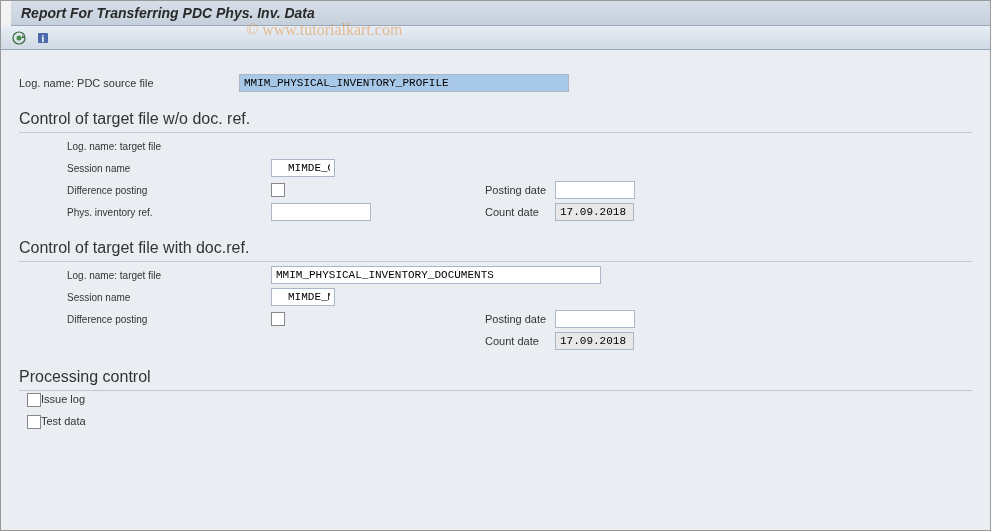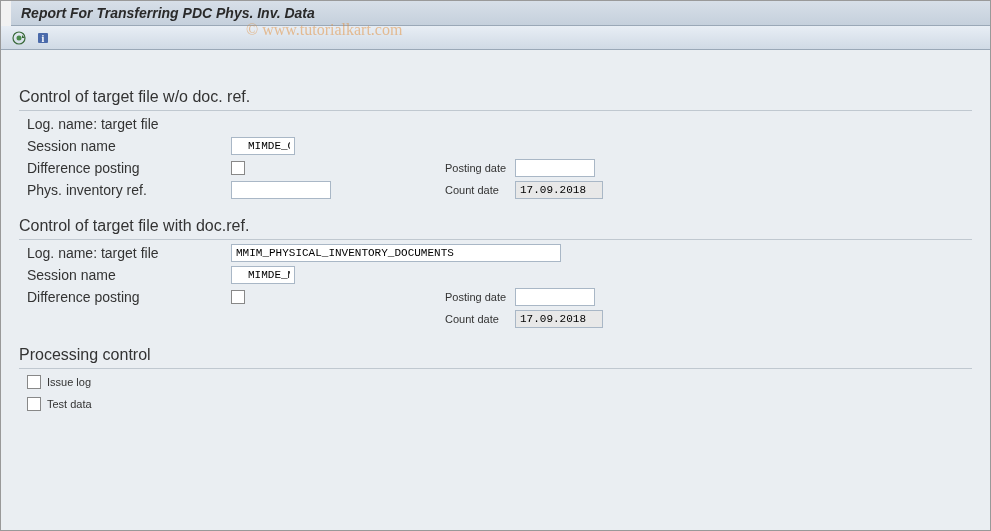--- a/index.html
+++ b/index.html
@@ -65,22 +65,23 @@
     }
     .lbl {
       width: 220px;
       padding-left: 0;
       font-size: 11px;
       color: #333;
     }
     .lbl-indent {
       width: 212px;
       padding-left: 8px;
-      font-size: 14px;
-      color: #333;
+      font-size: 10px;
+      color: #333;
+      margin-left: 40px;
     }
     .group-title {
       font-size: 16px;
       color: #333;
       margin-top: 16px;
       margin-bottom: 4px;
     }
     .group-box {
       border-top: 1px solid #c0c8d0;
       padding-top: 2px;
@@ -90,21 +91,21 @@
       background: #fff;
       border: 1px solid #a9b7c6;
       height: 18px;
       padding: 1px 4px;
       font-family: "Courier New", monospace;
       font-size: 11px;
       color: #000;
     }
     .txt-wide { width: 330px; }
     .txt-sess { width: 64px; padding-left: 16px; }
-    .txt-date { width: 88px; background: #e8e8e8; }
+    .txt-date { width: 79px; background: #e8e8e8; }
     .txt-empty { width: 100px; }
     .txt-sel {
       background: #a8c8e8;
     }
     .chk {
       width: 14px;
       height: 14px;
       background: #fff;
       border: 1px solid #888;
       cursor: pointer;
@@ -112,24 +113,22 @@
     .col2-lbl {
       width: 100px;
       padding-left: 30px;
       font-size: 11px;
     }
     .spacer-col {
       width: 170px;
     }
     .proc-row {
       display: flex;
-      align-items: center;
       height: 22px;
       padding-left: 8px;
-      gap: 6px;
     }
   </style>
 </head>
 <body>
 
 <div class="title-bar">
   <span>Report For Transferring PDC Phys. Inv. Data</span>
 </div>
 
 <div class="toolbar">
@@ -146,20 +145,24 @@
       <text x="7" y="11" font-size="10" font-family="Georgia" font-weight="bold" fill="#fff" text-anchor="middle">i</text>
     </svg>
   </span>
 </div>
 
 <div class="watermark">© www.tutorialkart.com</div>
 
 <div class="content">
 
   <div style="height:10px"></div>
+  <div class="row">
+    <span class="lbl">Log. name: PDC source file</span>
+    <input class="txt txt-wide txt-sel" type="text" value="MMIM_PHYSICAL_INVENTORY_PROFILE" style="">
+  </div>
 
   <div class="group-title">Control of target file w/o doc. ref.</div>
   <div class="group-box">
     <div class="row">
       <span class="lbl-indent">Log. name: target file</span>
     </div>
     <div class="row">
       <span class="lbl-indent">Session name</span>
       <input class="txt txt-sess" type="text" value="MIMDE_O" style="">
     </div>

